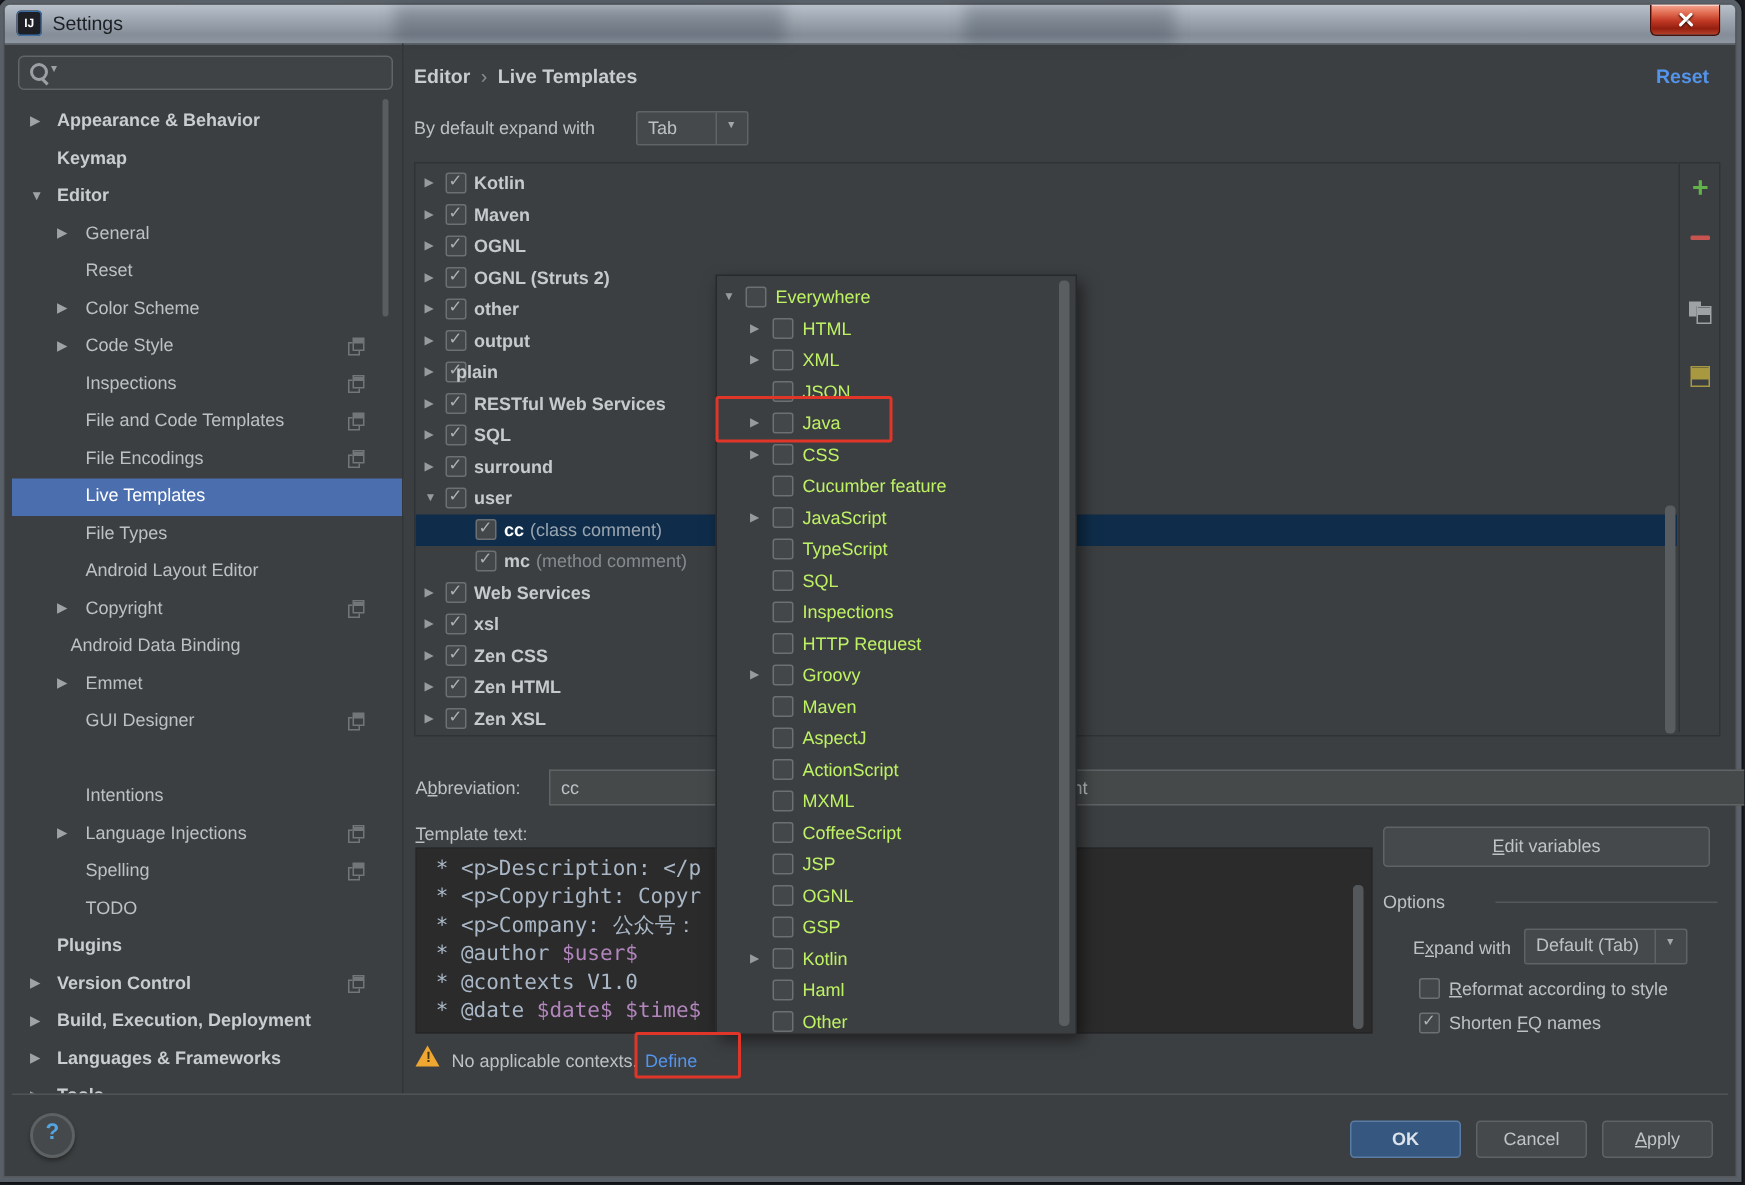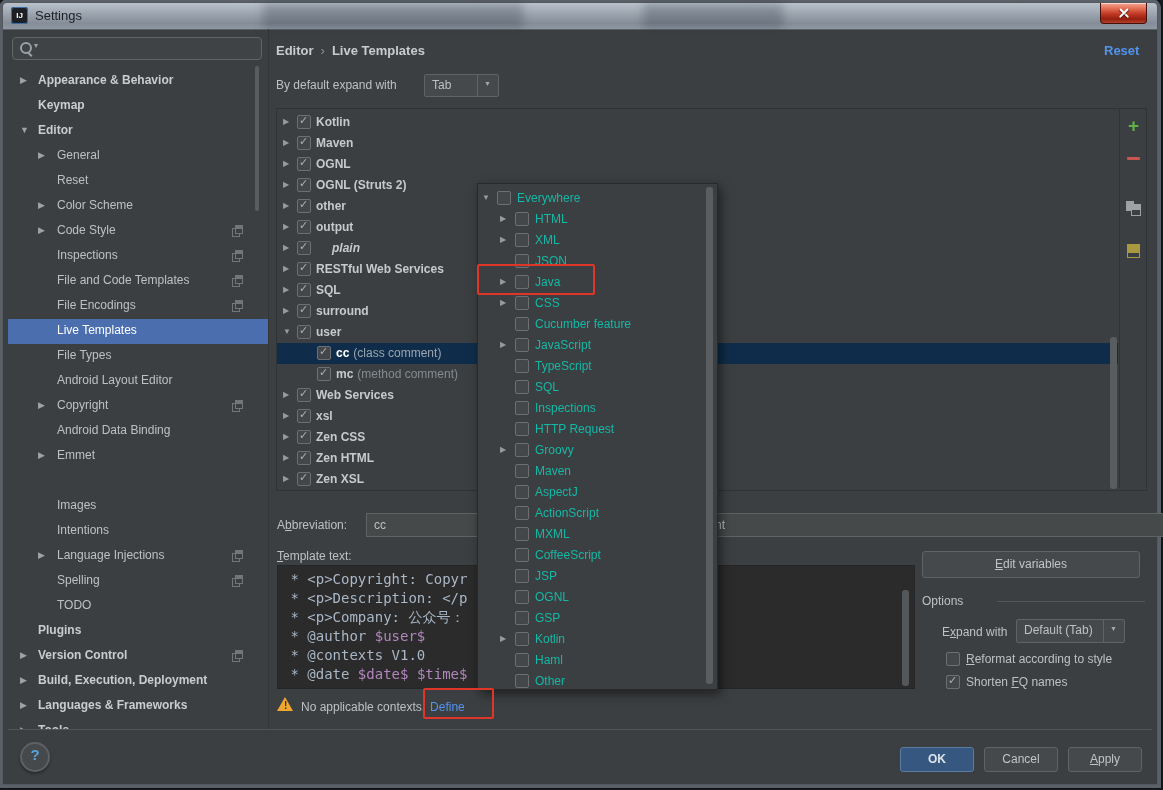--- a/index.html
+++ b/index.html
@@ -123,21 +123,21 @@
   .ok-btn{left:897px;top:744px;width:72px;height:23px;line-height:23px;background:#365880;border-color:#5a7ca3;color:#dde3ea;font-weight:bold;}
   .cancel-btn{left:981px;top:744px;width:72px;height:23px;line-height:23px;}
   .apply-btn{left:1065px;top:744px;width:72px;height:23px;line-height:23px;}
 
   
   .popup{position:absolute;left:474px;top:180px;width:239px;height:505px;background:#3c3f41;
     border:1px solid #27292b;box-shadow:3px 4px 10px rgba(0,0,0,.5);overflow:hidden;z-index:30;}
   .prow{position:absolute;left:0;width:237px;height:21px;cursor:pointer;}
   .prow .arr{position:absolute;top:5px;font-size:8px;color:#989b9e;}
   .prow .cb{top:3px;}
-  .prow .lbl{position:absolute;top:3px;font-size:12px;color:#14b8a6;white-space:nowrap;}
+  .prow .lbl{position:absolute;top:3px;font-size:12px;color:#bef264;white-space:nowrap;}
   .popup-scroll{position:absolute;left:228px;top:3px;width:7px;height:497px;background:#5a5e60;border-radius:3px;}
 
   .red-box{position:absolute;border:2px solid #e0362a;z-index:40;border-radius:2px;}
   .box-java{left:474px;top:261px;width:114px;height:27px;}
   .box-define{left:420px;top:685px;width:67px;height:27px;}
 
   .vsep{position:absolute;left:265px;top:26px;width:1px;height:700px;background:#333639;}
 </style>
 </head>
 <body>
@@ -213,28 +213,29 @@
         </div>
         <div class="srow" style="top: 303px;">
           <span class="lbl" style="left: 49px;">Android Layout Editor</span>
         </div>
         <div class="srow" style="top: 328px;">
           <span class="arr" style="left: 30px;">▶</span>
           <span class="lbl" style="left: 49px;">Copyright</span>
           <span class="shared-ic"></span>
         </div>
         <div class="srow" style="top: 353px;">
-          <span class="lbl" style="left: 49px;">Android Data Binding</span>
+          <span class="lbl" style="left: 39px;">Android Data Binding</span>
         </div>
         <div class="srow" style="top: 378px;">
           <span class="arr" style="left: 30px;">▶</span>
           <span class="lbl" style="left: 49px;">Emmet</span>
         </div>
-        <div class="srow" style="top: 428px;">
-          <span class="lbl" style="left: 49px;">Images</span>
+        <div class="srow" style="top: 403px;">
+          <span class="lbl" style="left: 49px;">GUI Designer</span>
+          <span class="shared-ic"></span>
         </div>
         <div class="srow" style="top: 453px;">
           <span class="lbl" style="left: 49px;">Intentions</span>
         </div>
         <div class="srow" style="top: 478px;">
           <span class="arr" style="left: 30px;">▶</span>
           <span class="lbl" style="left: 49px;">Language Injections</span>
           <span class="shared-ic"></span>
         </div>
         <div class="srow" style="top: 503px;">
@@ -307,21 +308,21 @@
             <span class="lbl" style="left: 39px;">other</span>
           </div>
           <div class="trow" style="top: 108px;">
             <span class="arr" style="left: 6px;">▶</span>
             <span class="cb on" style="left: 20px;"></span>
             <span class="lbl" style="left: 39px;">output</span>
           </div>
           <div class="trow" style="top: 129px;">
             <span class="arr" style="left: 6px;">▶</span>
             <span class="cb on" style="left: 20px;"></span>
-            <span class="lbl" style="left: 55px; font-style: italic;">plain</span>
+            <span class="lbl" style="left: 27px;">plain</span>
           </div>
           <div class="trow" style="top: 150px;">
             <span class="arr" style="left: 6px;">▶</span>
             <span class="cb on" style="left: 20px;"></span>
             <span class="lbl" style="left: 39px;">RESTful Web Services</span>
           </div>
           <div class="trow" style="top: 171px;">
             <span class="arr" style="left: 6px;">▶</span>
             <span class="cb on" style="left: 20px;"></span>
             <span class="lbl" style="left: 39px;">SQL</span>
@@ -379,22 +380,22 @@
         </div>
     </div>
 
     <div class="field-label" style="left:274px;top:515px"><span>A</span><u>b</u><span>breviation:</span></div>
     <div class="tfield abbr-input">cc</div>
     <div class="tfield desc-input">class comment</div>
 
     <div class="field-label" style="left:274px;top:546px"><span></span><u>T</u><span>emplate text:</span></div>
     <div class="editor">
       <div id="editor-lines" style="padding-top:4px">
+          <div class="code-line"><span class=""> * &lt;p&gt;Description: &lt;/p</span></div>
           <div class="code-line"><span class=""> * &lt;p&gt;Copyright: Copyr</span></div>
-          <div class="code-line"><span class=""> * &lt;p&gt;Description: &lt;/p</span></div>
           <div class="code-line"><span class=""> * &lt;p&gt;Company: 公众号：</span></div>
           <div class="code-line"><span class=""> * @author </span><span class="var">$user$</span></div>
           <div class="code-line"><span class=""> * @contexts V1.0</span></div>
           <div class="code-line"><span class=""> * @date </span><span class="var">$date$</span><span class=""> </span><span class="var">$time$</span></div>
         </div>
       <div class="ed-scroll"></div>
     </div>
 
     <div class="btn editvars-btn"><span></span><u>E</u><span>dit variables</span></div>
     <div class="options-title">Options</div>

